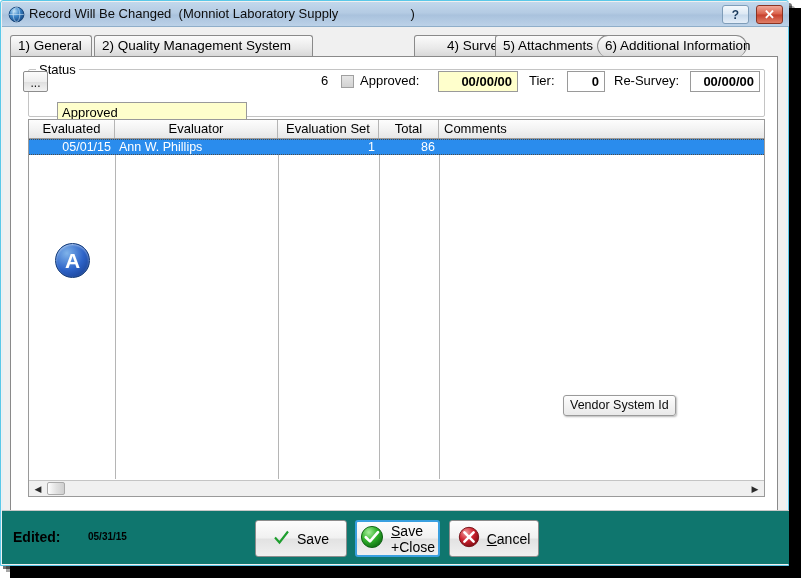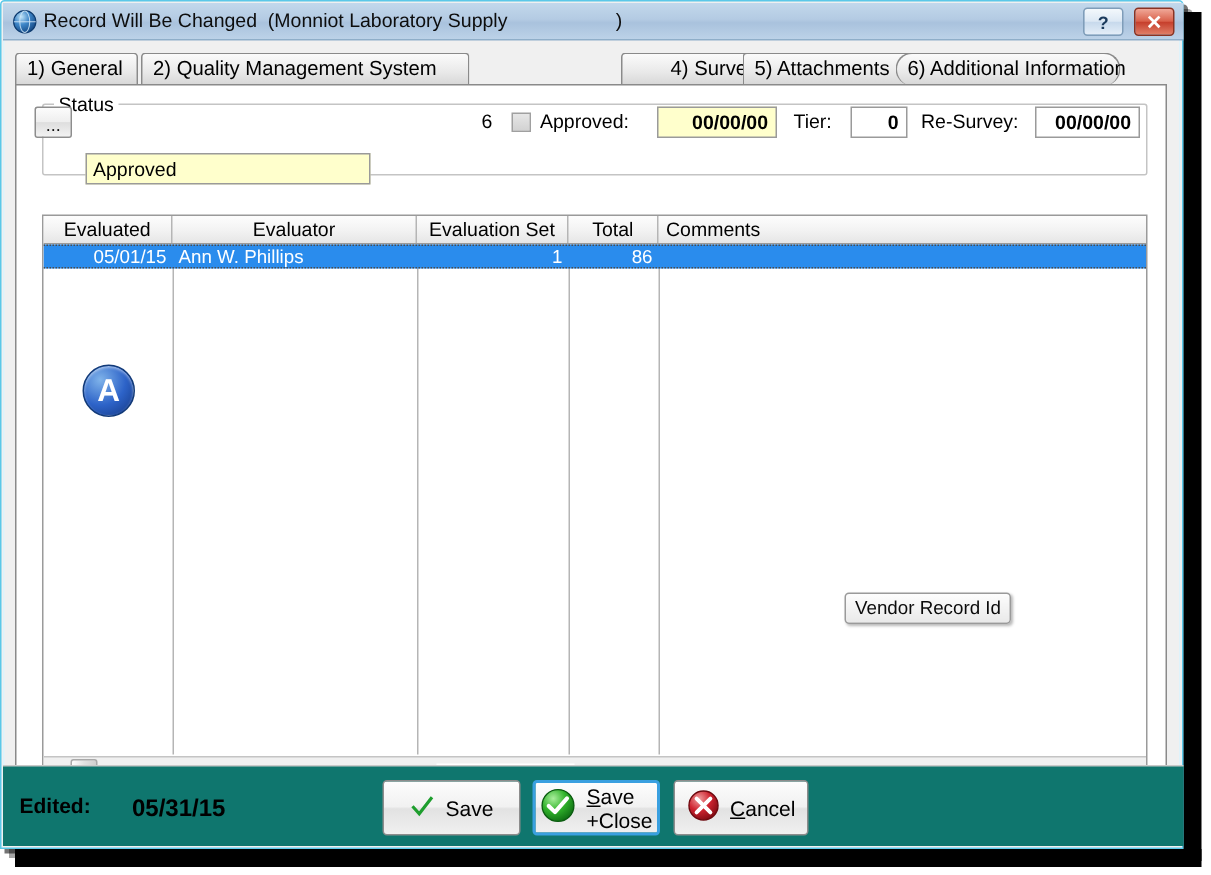--- a/index.html
+++ b/index.html
@@ -216,21 +216,21 @@
     width: 13px; height: 13px;
     border: 1px solid #a0a0a0;
     background: linear-gradient(to bottom,#e6e6e6,#d2d2d2);
     box-sizing: border-box;
     cursor: pointer;
   }
 
   
   #grid {
     position: absolute;
-    left: 17px; top: 86px;
+    left: 17px; top: 62px;
     width: 737px; height: 378px;
     border: 1px solid #9a9a9a;
     box-sizing: border-box;
     background: #ffffff;
     overflow: hidden;
   }
   .grid-header {
     position: absolute;
     left: 0; top: 0;
     width: 100%;
@@ -515,21 +515,21 @@
 
         <div class="hscroll">
           <div class="hs-arrow left">◀</div>
           <div class="hs-thumb"></div>
           <div class="hs-arrow right">▶</div>
         </div>
       </div>
 
       <div class="badge badge-a">A</div>
 
-      <div class="tooltip">Vendor Record Id</div>
+      <div class="tooltip">Vendor System Id</div>
 
       <div class="btn" style="left:17px; top:457px; width:125px; height:40px; padding:0 8px;">
         <span class="glyph">
           <svg width="14" height="14" viewBox="0 0 14 14">
             <rect x="5.5" y="1.5" width="3" height="11" fill="#1a1aa8"></rect>
             <rect x="1.5" y="5.5" width="11" height="3" fill="#1a1aa8"></rect>
           </svg>
         </span>
         <span class="btn-label">Add
 Evaulation</span>
@@ -558,21 +558,21 @@
             <rect x="1.5" y="5.5" width="11" height="3.2" fill="#1a1aa8"></rect>
           </svg>
         </span>
         <span class="btn-label"><u class="acc">D</u>elete</span>
       </div>
 
     </div>
 
     <div class="footer">
       <div class="lbl bold" style="left:11px; top:18px; font-size:14px;">Edited:</div>
-      <div class="lbl bold" style="left:86px; top:20px; font-size:16px;">05/31/15</div>
+      <div class="lbl bold" style="left:86px; top:20px; font-size:10px;">05/31/15</div>
 
       <div class="fbtn" style="left:253px; width:92px;">
         <span class="glyph">
           <svg width="17" height="17" viewBox="0 0 17 17">
             <polyline points="2,8.5 6.5,13.5 15,2.5" fill="none" stroke="#1e9e2e" stroke-width="2.1"></polyline>
           </svg>
         </span>
         <span class="fb-label">Save</span>
       </div>
 

